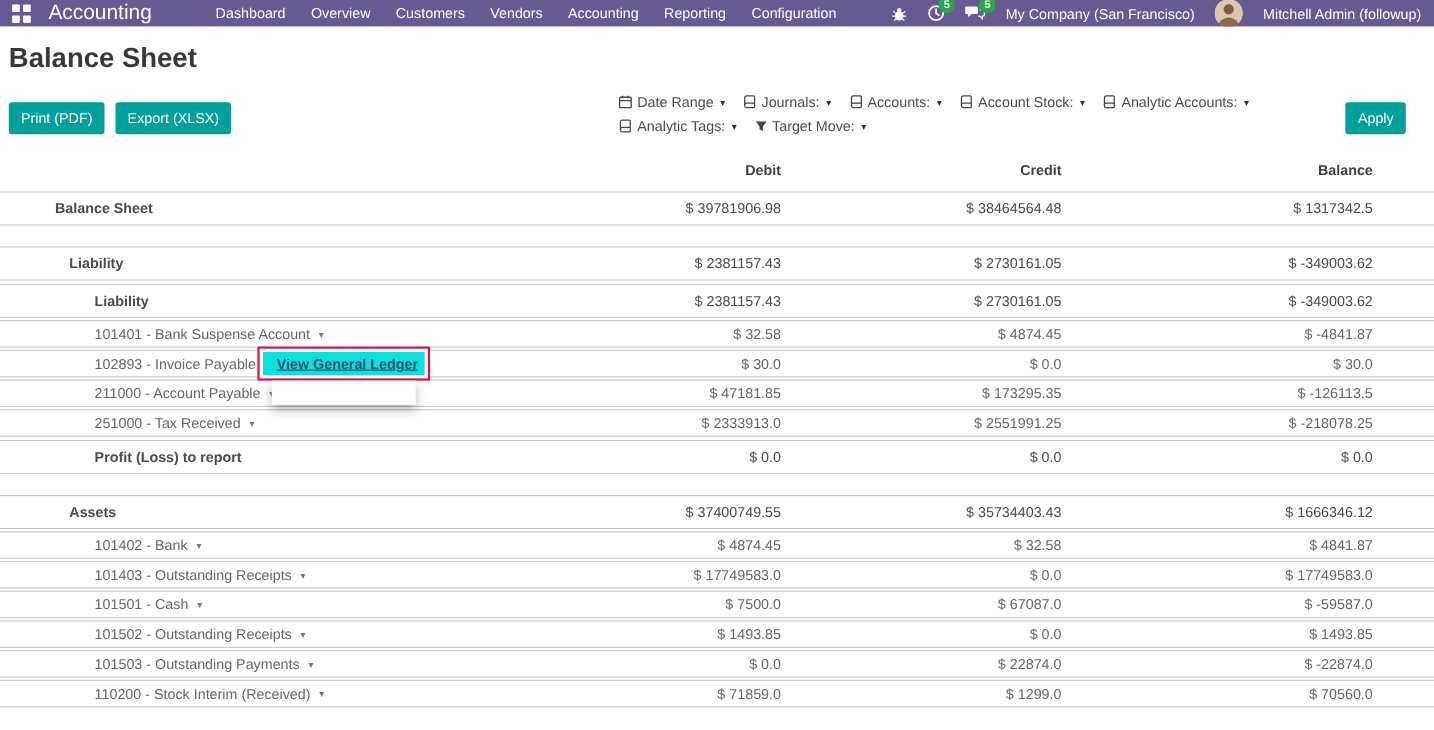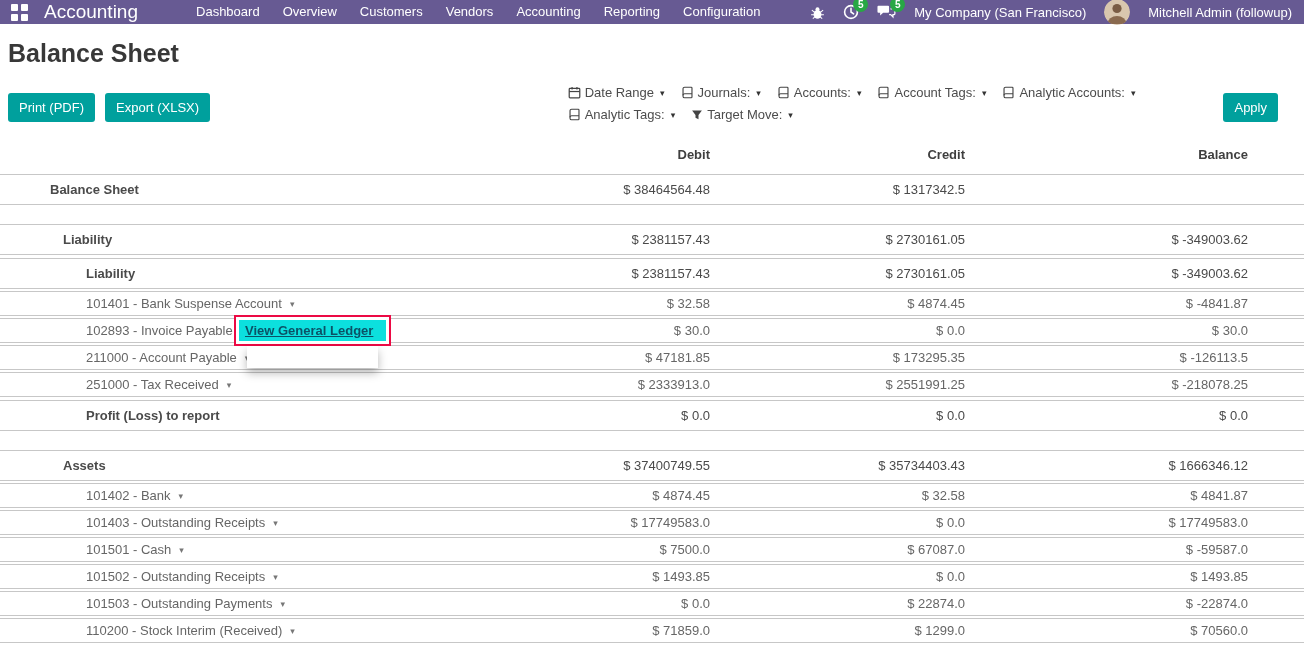--- a/index.html
+++ b/index.html
@@ -53,21 +53,21 @@
   .t-row.lvl0 .label-cell { padding-left: 10px; }
   .t-row.lvl1 .label-cell { padding-left: 23px; }
   .t-row.lvl2 .label-cell { padding-left: 46px; }
   .label-cell { display: flex; align-items: center; white-space: nowrap; overflow: hidden; }
   .caret { font-size: 9px; color: #777; margin-left: 8px; cursor: pointer; }
 
   
   .dropdown { position: absolute; left: 234px; top: -4px; width: 157px; z-index: 30; }
   .dd-annot { border: 2px solid var(--annotation, #ec0944); background: #fff; padding: 3px; }
   .dd-item { background: var(--highlight, #0ce0de); color: #0b5266; font-weight: 700; font-size: 13px;
-    padding: 3px 6px; text-align: left; text-decoration: underline; cursor: pointer; white-space: nowrap; }
+    padding: 3px 6px; text-align: right; text-decoration: underline; cursor: pointer; white-space: nowrap; }
   .dd-rest { margin: 0 13px; height: 22px; background: #fff; box-shadow: 0 5px 10px rgba(0,0,0,.28); }
 </style>
 </head>
 <body>
 
 <div class="topbar">
   <span class="apps-btn">
     <span class="grid2">
         <span></span>
         <span></span>
@@ -161,21 +161,21 @@
           <span class="flabel">Accounts:</span>
           <span class="caret-sm">▾</span>
         </span>
         <span class="filter">
           <span class="ficon">
             <svg width="13" height="13" viewBox="0 0 16 16">
               <path d="M4.5 1.5 h8 a1 1 0 0 1 1 1 v11 a1 1 0 0 1 -1 1 h-8 a2 2 0 0 1 -2 -2 v-9 a2 2 0 0 1 2 -2 z" fill="none" stroke="#444" stroke-width="1.4"></path>
               <path d="M2.5 11.5 a2 2 0 0 1 2 -2 h9" fill="none" stroke="#444" stroke-width="1.4"></path>
             </svg>
           </span>
-          <span class="flabel">Account Tags:</span>
+          <span class="flabel">Account Stock:</span>
           <span class="caret-sm">▾</span>
         </span>
         <span class="filter">
           <span class="ficon">
             <svg width="13" height="13" viewBox="0 0 16 16">
               <path d="M4.5 1.5 h8 a1 1 0 0 1 1 1 v11 a1 1 0 0 1 -1 1 h-8 a2 2 0 0 1 -2 -2 v-9 a2 2 0 0 1 2 -2 z" fill="none" stroke="#444" stroke-width="1.4"></path>
               <path d="M2.5 11.5 a2 2 0 0 1 2 -2 h9" fill="none" stroke="#444" stroke-width="1.4"></path>
             </svg>
           </span>
           <span class="flabel">Analytic Accounts:</span>
@@ -213,20 +213,21 @@
     <div>Debit</div>
     <div>Credit</div>
     <div>Balance</div>
   </div>
   <div class="t-rows" id="rows">
       <div class="t-row lvl0 bold">
     <div class="label-cell">
       <span class="lbl">Balance Sheet</span>
 
     </div>
+    <div class="num debit">$ 39781906.98</div>
     <div class="num credit">$ 38464564.48</div>
     <div class="num balance">$ 1317342.5</div>
   </div>
       <div class="t-row lvl1 bold section">
     <div class="label-cell">
       <span class="lbl">Liability</span>
 
     </div>
     <div class="num debit">$ 2381157.43</div>
     <div class="num credit">$ 2730161.05</div>

